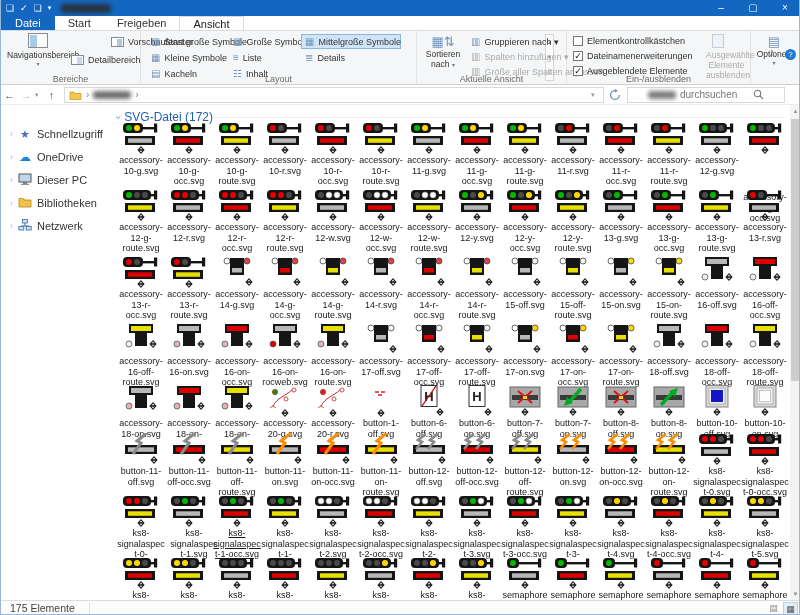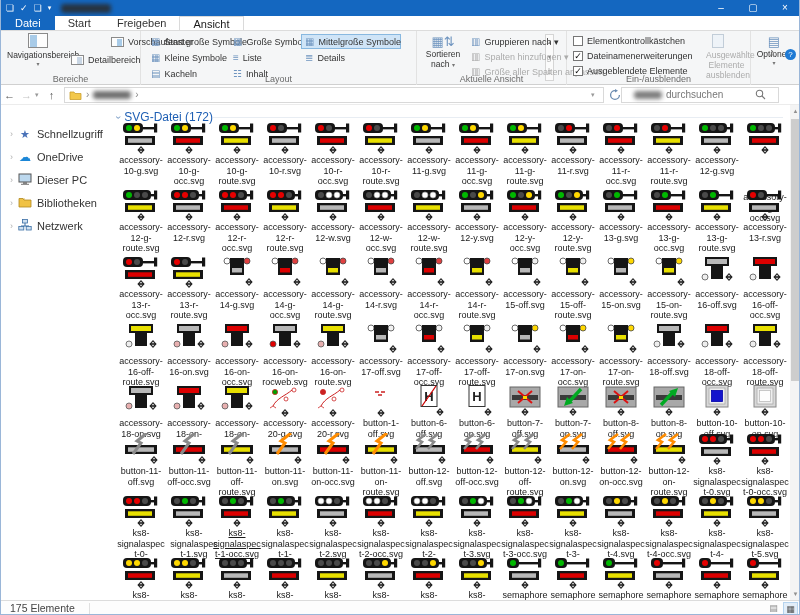--- a/index.html
+++ b/index.html
@@ -40,21 +40,21 @@
   #ribbon-help{position:absolute;left:784px;top:18px;width:11px;height:11px;border-radius:50%;background:#1e7ad4;color:#fff;font-size:8px;text-align:center;line-height:11px;}
   
   #addressrow{position:absolute;left:0;top:85px;width:800px;height:20px;background:#fff;border-bottom:1px solid #ececec;display:flex;align-items:center;font-size:11px;}
   .navarr{width:17px;text-align:center;color:#555;}
   .navarr.dis{color:#c3c3c3;}
   .tinyarr{width:8px;color:#999;font-size:7px;}
   #addressbox{margin-left:4px;width:540px;height:16px;border:1px solid #d9d9d9;display:flex;align-items:center;padding:0 4px;gap:4px;}
   #addressbox .crumb-sep{color:#8a8a8a;font-size:10px;}
   #addr-blob{width:38px;height:8px;background:#555;}
   #addr-spacer{flex:1;}
-  #searchbox{width:158px;height:16px;border:1px solid #d9d9d9;display:flex;align-items:center;padding:0 12px;gap:4px;}
+  #searchbox{margin-left:6px;width:158px;height:16px;border:1px solid #d9d9d9;display:flex;align-items:center;padding:0 20px;gap:4px;}
   #search-blob{width:28px;height:8px;background:#666;}
   #search-suffix{color:#777;font-size:10px;flex:1;}
   
   #sidebar{position:absolute;left:0;top:105px;width:112px;height:495px;background:#fff;font-size:11px;}
   .sbitem{position:absolute;left:0;width:112px;height:18px;display:flex;align-items:center;gap:5px;color:#333;}
   .sbitem .chev{margin-left:9px;color:#b0b0b0;font-size:9px;}
   .sbitem .sbic{width:14px;text-align:center;}
   
   #content{position:absolute;left:112px;top:105px;width:677px;height:495px;background:#fff;overflow:hidden;}
   #grouphdr{position:absolute;left:4px;top:5px;color:#1e5fb4;font-size:12px;display:flex;align-items:center;gap:4px;}

